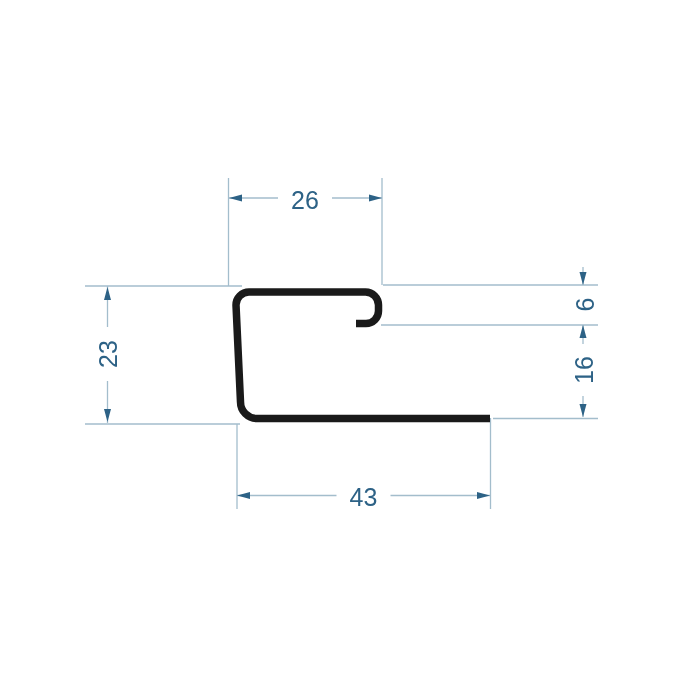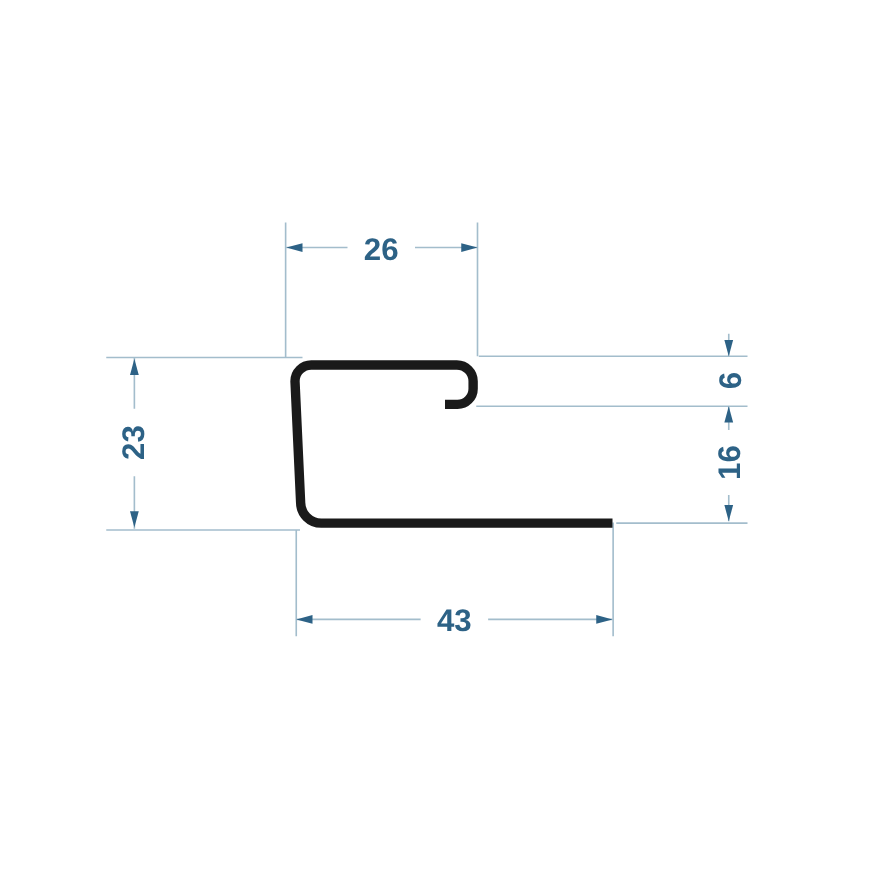--- a/index.html
+++ b/index.html
@@ -2,21 +2,20 @@
 <html style="--bg: #ffffff; --profile: #1a1a1a; --dim-line: #a3bdcc; --dim-accent: #2d6286;"><head>
 <meta charset="utf-8">
 <style>
   html, body { margin: 0; padding: 0; background: #ffffff; }
   .page {
     position: relative;
     width: 700px; height: 700px;
     background: var(--bg, #ffffff);
     overflow: hidden;
     font-family: "Liberation Sans", sans-serif;
-    font-weight: bold;
   }
   svg { display: block; }
   .profile {
     stroke: var(--profile, #1a1a1a);
     stroke-width: 7.5;
     fill: none;
     stroke-linejoin: round;
     stroke-linecap: butt;
   }
   .dim-line {

